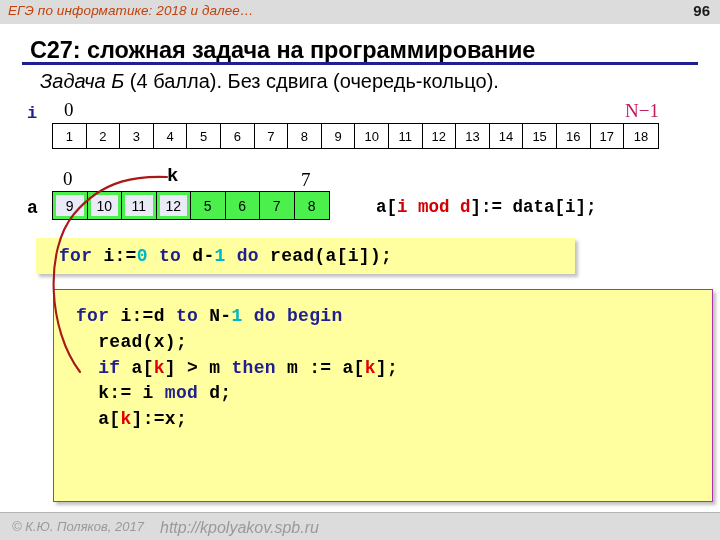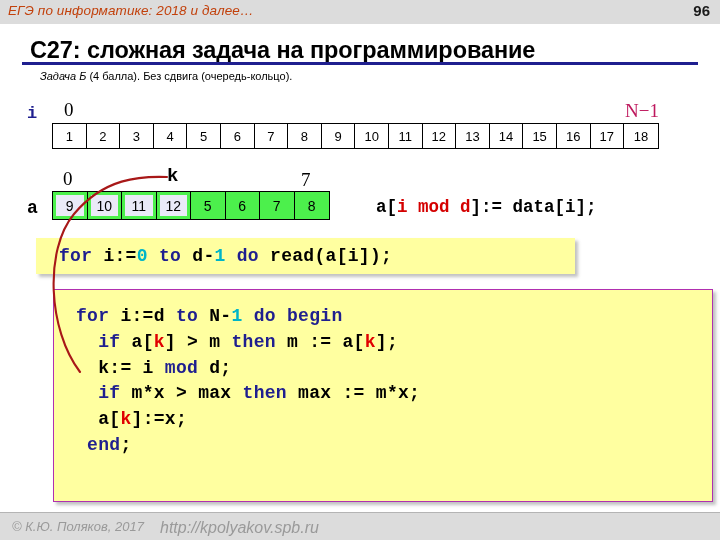--- a/index.html
+++ b/index.html
@@ -37,21 +37,21 @@
   }
   #title-rule{
     position:absolute;left:22px;top:62px;width:676px;height:3px;
     background:#1f1f8f;
   }
 
   
   #subtitle{
     position:absolute;left:40px;top:70px;
     font-family:"Liberation Sans", sans-serif;
-    font-size:11px;color:#000;white-space:nowrap;
+    font-size:20px;color:#000;white-space:nowrap;
   }
   #subtitle .ital{font-style:italic;}
 
   
   #index-label{
     position:absolute;left:27px;top:104px;
     font-family:"Liberation Mono","DejaVu Sans Mono",monospace;
     font-weight:bold;font-size:17px;color:#1f1f8f;
   }
   #index-zero{
@@ -260,25 +260,24 @@
   </div>
 
 <div id="formula"><span>a[</span><span class="red">i mod d</span><span>]:= data[i];</span></div>
 
 <div class="codebox" id="code-box-1">
   <div class="line" id="cb1-line"><span class="kw">for</span><span> i:=</span><span class="num">0</span><span> </span><span class="kw">to</span><span> d-</span><span class="num">1</span><span> </span><span class="kw">do</span><span> read(a[i]);</span></div>
 </div>
 
 <div class="codebox" id="code-box-2">
     <div class="line"><span class="kw">for</span><span> i:=d </span><span class="kw">to</span><span> N-</span><span class="num">1</span><span> </span><span class="kw">do</span><span> </span><span class="kw">begin</span></div>
+    <div class="line"><span>  read(x);</span></div>
     <div class="line"><span>  </span><span class="kw">if</span><span> a[</span><span class="rd">k</span><span>] &gt; m </span><span class="kw">then</span><span> m := a[</span><span class="rd">k</span><span>];</span></div>
     <div class="line"><span>  k:= i </span><span class="kw">mod</span><span> d;</span></div>
-    <div class="line"><span>  </span><span class="kw">if</span><span> m*x &gt; max </span><span class="kw">then</span><span> max := m*x;</span></div>
     <div class="line"><span>  a[</span><span class="rd">k</span><span>]:=x;</span></div>
-    <div class="line"><span> </span><span class="kw">end</span><span>;</span></div>
   </div>
 
 <svg id="arrow-svg" viewBox="0 0 720 540">
   <path id="arrow-path" d="M 80 372 C 48 330 44 250 74 214 C 104 178 140 176 167 177" fill="none" stroke="#a81818" stroke-width="2.1" stroke-linecap="round"></path>
 </svg>
 
 <div id="footer-band"></div>
 <div id="footer-rule"></div>
 <div id="footer-copyright">© К.Ю. Поляков, 2017</div>
 <a id="footer-url" style="text-decoration:none;">http://kpolyakov.spb.ru</a>

